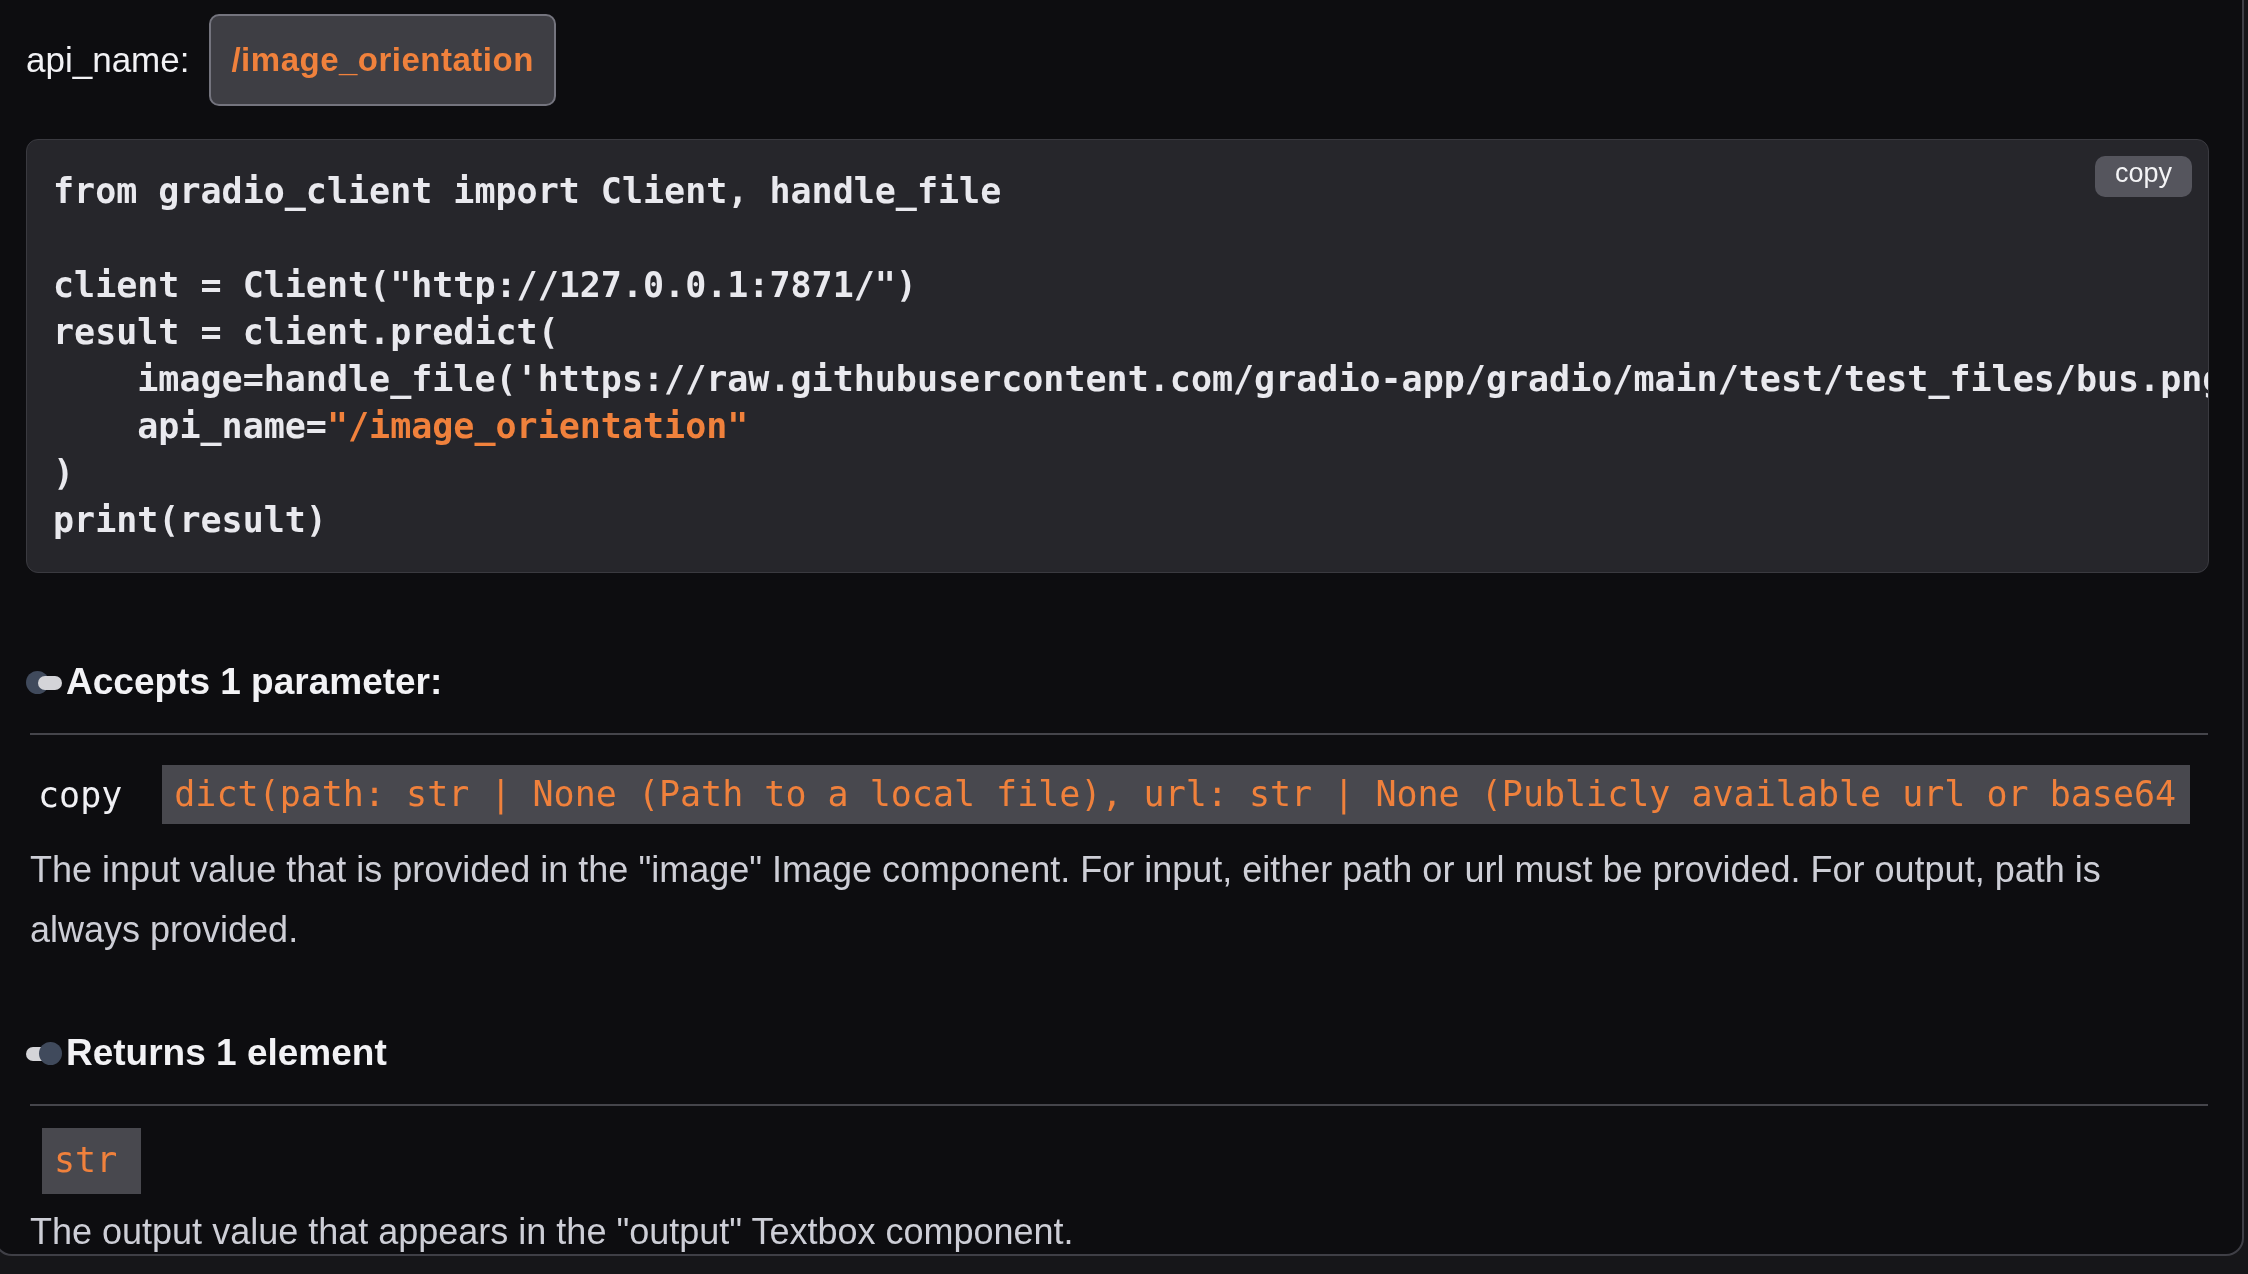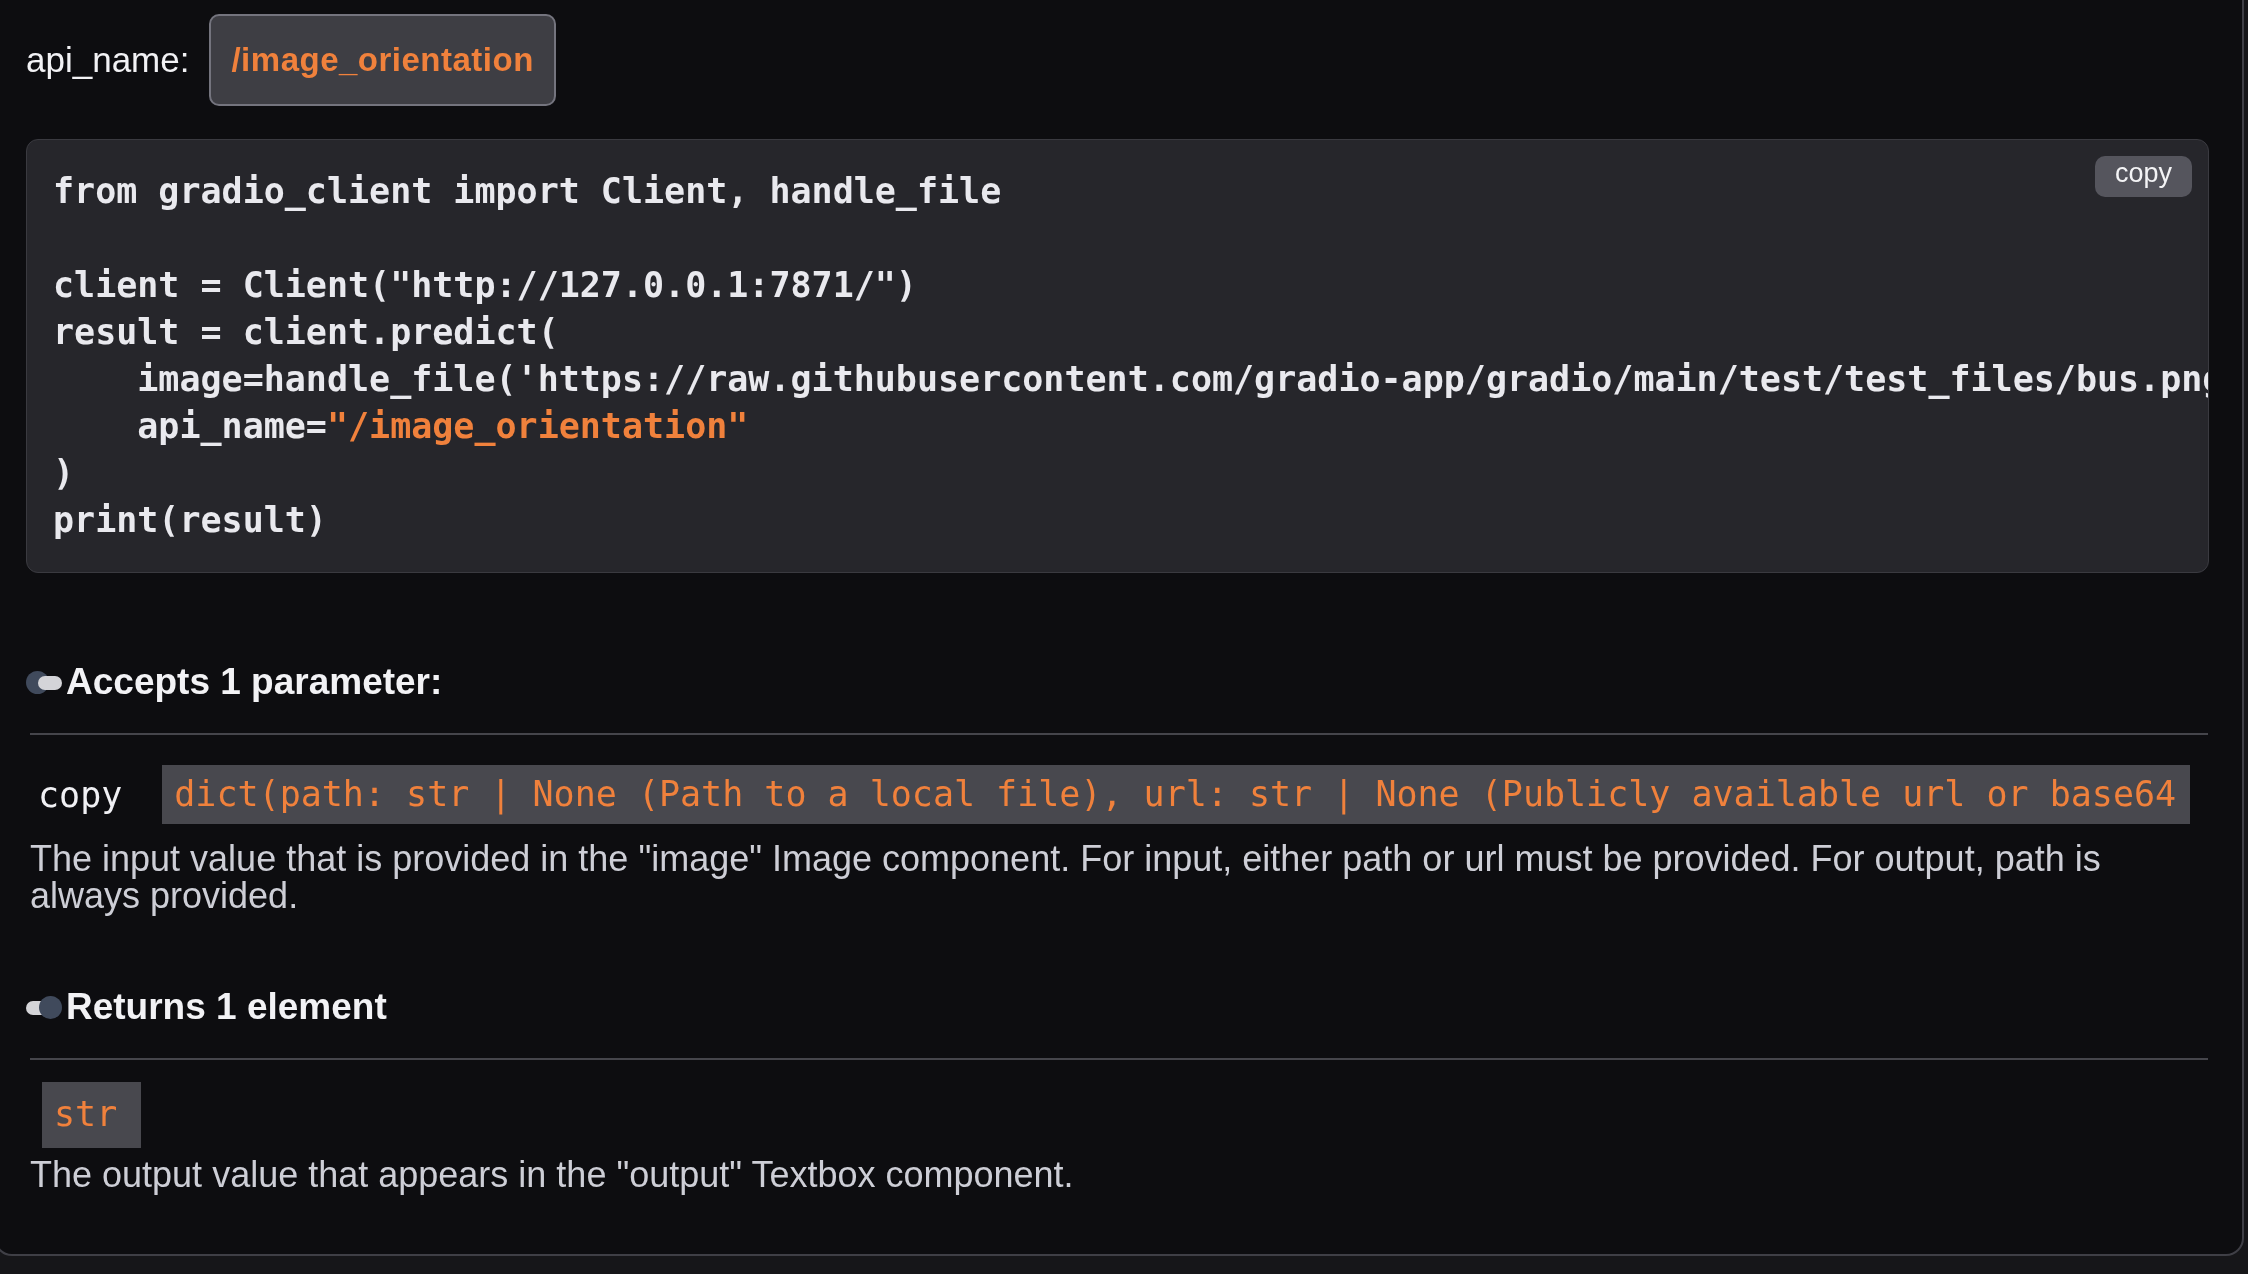--- a/index.html
+++ b/index.html
@@ -133,21 +133,21 @@
     background:var(--chip_bg);
     color:var(--accent);
     padding:9px 0 10px 12px;
     white-space:nowrap;
     overflow:hidden;
   }
   .desc{
     margin:16px 0 0 4px;
     max-width:2130px;
     font-size:36px;
-    line-height:37px;
+    line-height:60px;
     color:var(--text_secondary);
   }
   .return-chip-row{margin:22px 0 0 16px;}
   .str-chip{
     display:inline-block;
     background:var(--chip_bg);
     color:var(--accent);
     font-family:"DejaVu Sans Mono", monospace;
     font-size:35px;
     padding:12px 24px 14px 12px;

